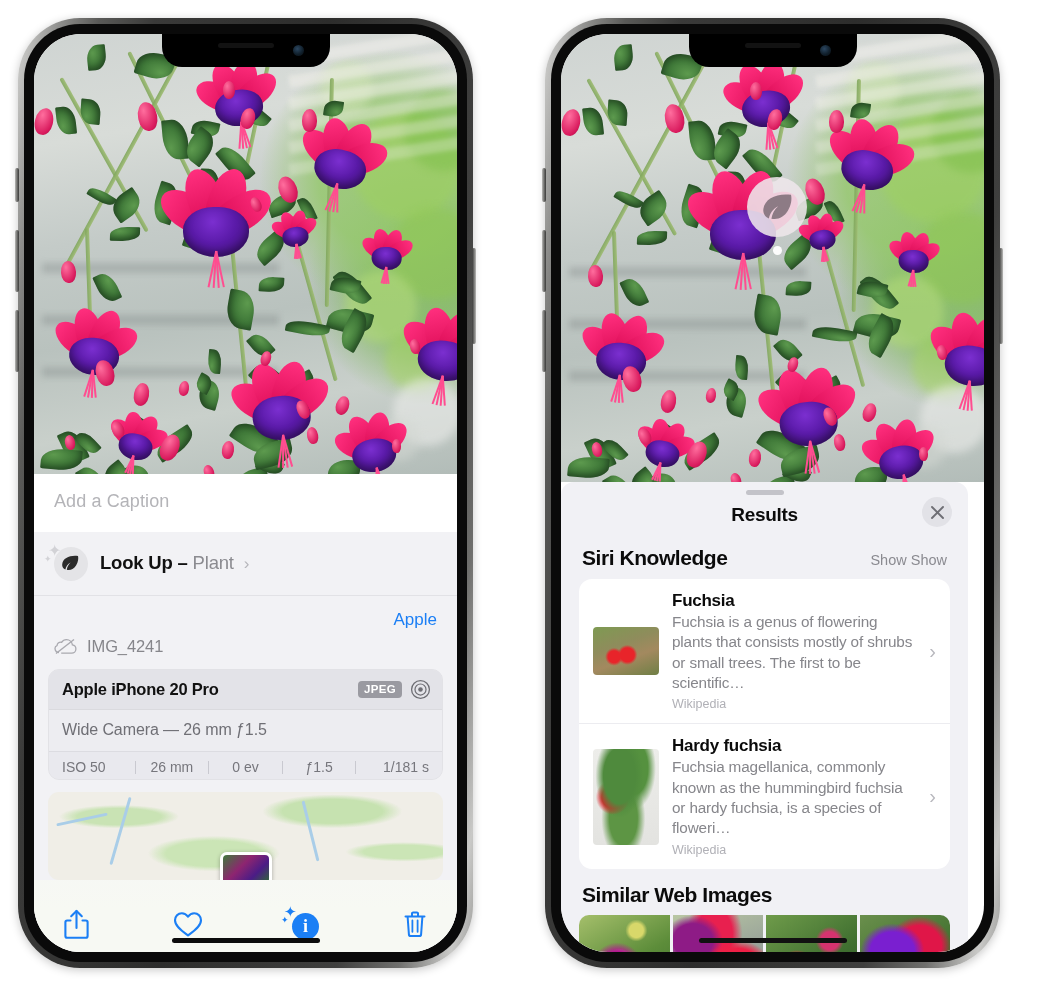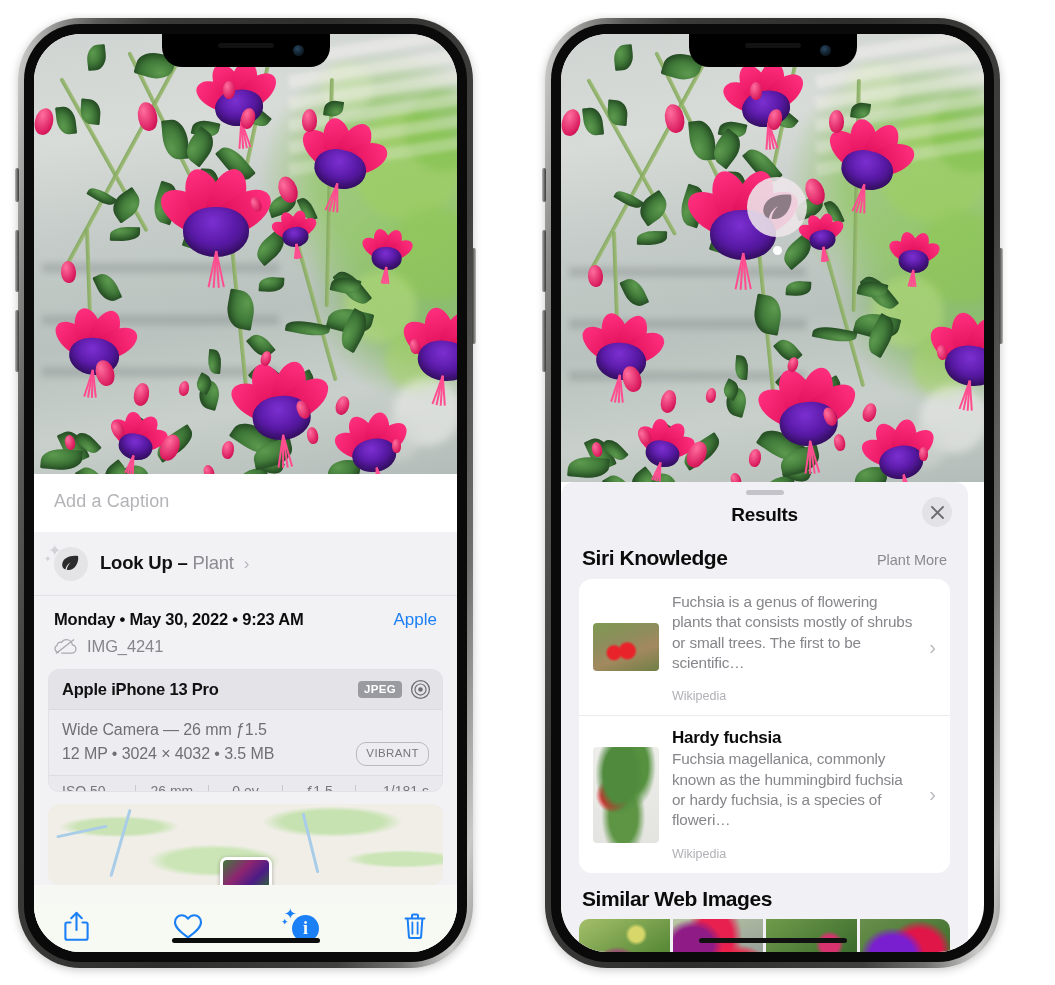--- a/index.html
+++ b/index.html
@@ -255,21 +255,21 @@
     background:
       radial-gradient(ellipse at 40% 28%, #4f8a3d 0 16px, rgba(79,138,61,0) 24px),
       radial-gradient(ellipse at 62% 20%, #55913f 0 14px, rgba(85,145,63,0) 22px),
       radial-gradient(ellipse at 30% 50%, #d7262b 0 11px, rgba(215,38,43,0) 17px),
       radial-gradient(ellipse at 46% 72%, #5d9544 0 14px, rgba(93,149,68,0) 22px),
       linear-gradient(180deg,#ededea,#e3e3e0);
   }
   .know-body { flex: 1 1 auto; min-width: 0; }
   .know-title { font-size: 17px; font-weight: 700; color: #0b0b0b; letter-spacing: -.25px; }
   .know-desc { font-size: 15.3px; color: #86868b; line-height: 1.33; margin-top: 1px; letter-spacing: -.15px; }
-  .know-src { font-size: 12.5px; color: #b0b0b6; margin-top: 16px; }
+  .know-src { font-size: 12.5px; color: #b0b0b6; margin-top: 4px; }
   .know-chev { flex: none; color: #b8b8be; font-size: 20px; font-weight: 300; }
 
   .sim-head { padding: 14px 21px 8px; }
   .sim-strip { display: flex; gap: 3px; padding: 0 18px; }
   .sim-tile { width: 98px; height: 86px; border-radius: 0; overflow: hidden; }
   .sim-tile:first-child { border-top-left-radius: 10px; border-bottom-left-radius: 10px; }
   .sim-tile:last-child  { border-top-right-radius: 10px; border-bottom-right-radius: 10px; }
   .sw1 { background:
       radial-gradient(ellipse at 42% 68%, #b3198f 0 20px, rgba(179,25,143,0) 28px),
       radial-gradient(circle at 44% 54%, #f5b8cd 0 9px, rgba(245,184,205,0) 13px),
@@ -543,50 +543,45 @@
               </svg>
             </span>
             <span class="lookup-text">
               <span>Look Up –</span>
               <span class="sub">Plant</span>
               <span class="chev-sm">›</span>
             </span>
           </div>
 
           <div class="meta-row">
-            <span class="meta-date">Monday • May 30, 2022 • 9:23 AM</span>
             <span class="meta-adjust">Apple</span>
           </div>
 
           <div class="file-row">
             <svg width="23" height="17" viewBox="0 0 23 17" aria-hidden="true">
               <path d="M6.2 15.2h10.4c2.4 0 4.3-1.9 4.3-4.2 0-2.1-1.5-3.8-3.5-4.1-.3-3-2.8-5.3-5.9-5.3-2.1 0-3.9 1.1-4.9 2.7-.2 0-.4-.1-.6-.1-2 0-3.7 1.5-4 3.4C.6 8 0 9 0 10.3c0 2.2 1.8 4 4 4.2" fill="none" stroke="#a9a9af" stroke-width="1.3" transform="translate(1,0)"></path>
               <line x1="2" y1="15.5" x2="20" y2="1.5" stroke="#a9a9af" stroke-width="1.4"></line>
             </svg>
             <span class="file-name">IMG_4241</span>
           </div>
 
           <div class="cam-card">
             <div class="cam-head">
-              <span class="cam-model">Apple iPhone 13 Pro</span>
+              <span class="cam-model">Apple iPhone 20 Pro</span>
               <span class="right">
                 <span class="tag-jpeg">JPEG</span>
                 <svg class="aperture-ico" viewBox="0 0 24 24" aria-hidden="true">
                   <circle cx="12" cy="12" r="10.2" fill="none" stroke="#6e6e74" stroke-width="1.5"></circle>
                   <circle cx="12" cy="12" r="6.3" fill="none" stroke="#6e6e74" stroke-width="1.4"></circle>
                   <circle cx="12" cy="12" r="2.6" fill="#6e6e74"></circle>
                 </svg>
               </span>
             </div>
             <div class="cam-body">
               <div class="cam-line">Wide Camera — 26 mm ƒ1.5</div>
-              <div class="cam-line cam-line2">
-                <span>12 MP • 3024 × 4032 • 3.5 MB</span>
-                <span class="tag-vibrant">VIBRANT</span>
-              </div>
             </div>
             <div class="exif-row">
               <span class="cell">ISO 50</span>
               <span class="sep-v"></span>
               <span class="cell">26 mm</span>
               <span class="sep-v"></span>
               <span class="cell">0 ev</span>
               <span class="sep-v"></span>
               <span class="cell">ƒ1.5</span>
               <span class="sep-v"></span>
@@ -871,27 +866,28 @@
             <span class="res-title">Results</span>
             <span class="res-close">
               <svg width="15" height="15" viewBox="0 0 15 15" aria-hidden="true">
                 <path d="M2 2 L13 13 M13 2 L2 13" stroke="#6e6e74" stroke-width="1.9" stroke-linecap="round"></path>
               </svg>
             </span>
           </div>
 
           <div class="sec-head">
             <span class="sec-title">Siri Knowledge</span>
-            <span class="sec-more">Plant More</span>
+            <span class="sec-more">Show Show</span>
           </div>
 
           <div class="know-card">
             <div class="know-item">
               <span class="thumb t1"></span>
               <span class="know-body">
+                <span class="know-title" style="display:block">Fuchsia</span>
                 <span class="know-desc" style="display:block">Fuchsia is a genus of flowering plants that consists mostly of shrubs or small trees. The first to be scientific…</span>
                 <span class="know-src" style="display:block">Wikipedia</span>
               </span>
               <span class="know-chev">›</span>
             </div>
             <div class="know-item">
               <span class="thumb t2"></span>
               <span class="know-body">
                 <span class="know-title" style="display:block">Hardy fuchsia</span>
                 <span class="know-desc" style="display:block">Fuchsia magellanica, commonly known as the hummingbird fuchsia or hardy fuchsia, is a species of floweri…</span>

